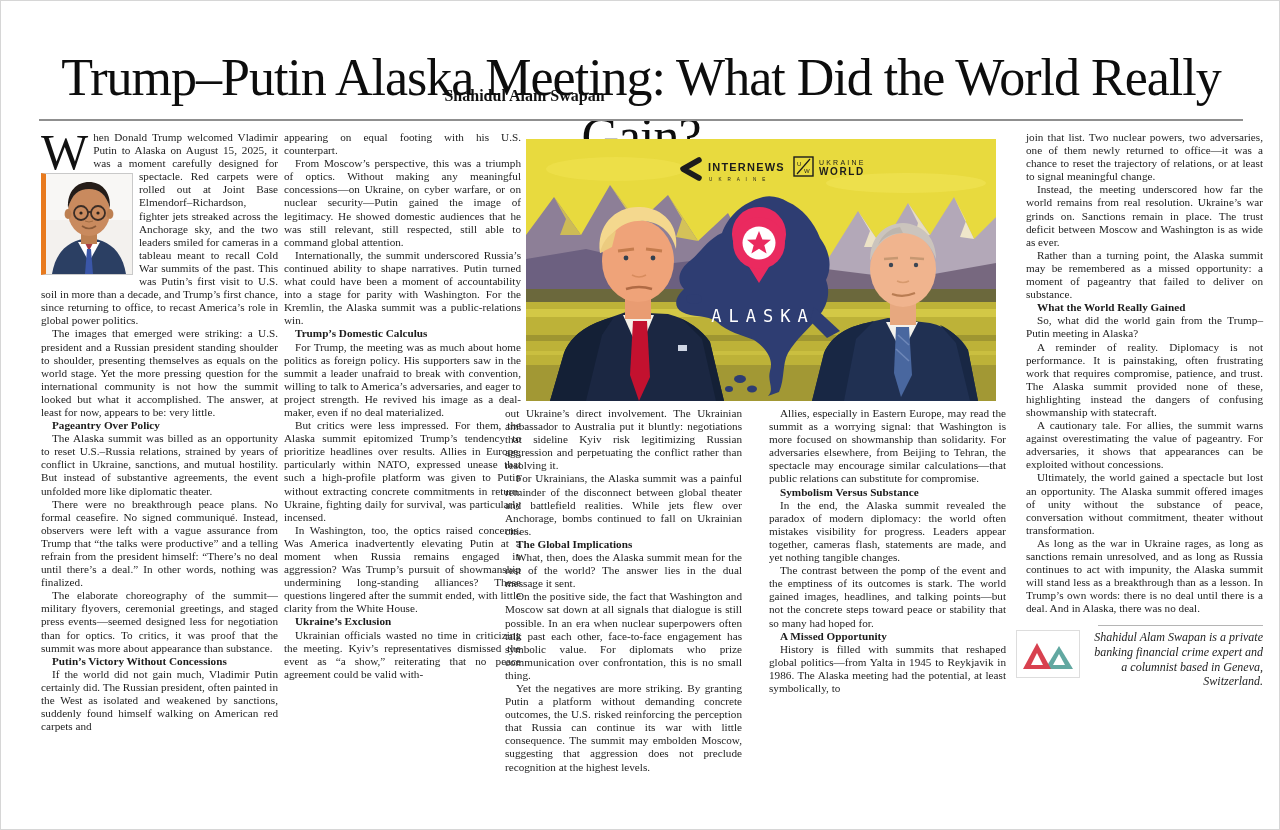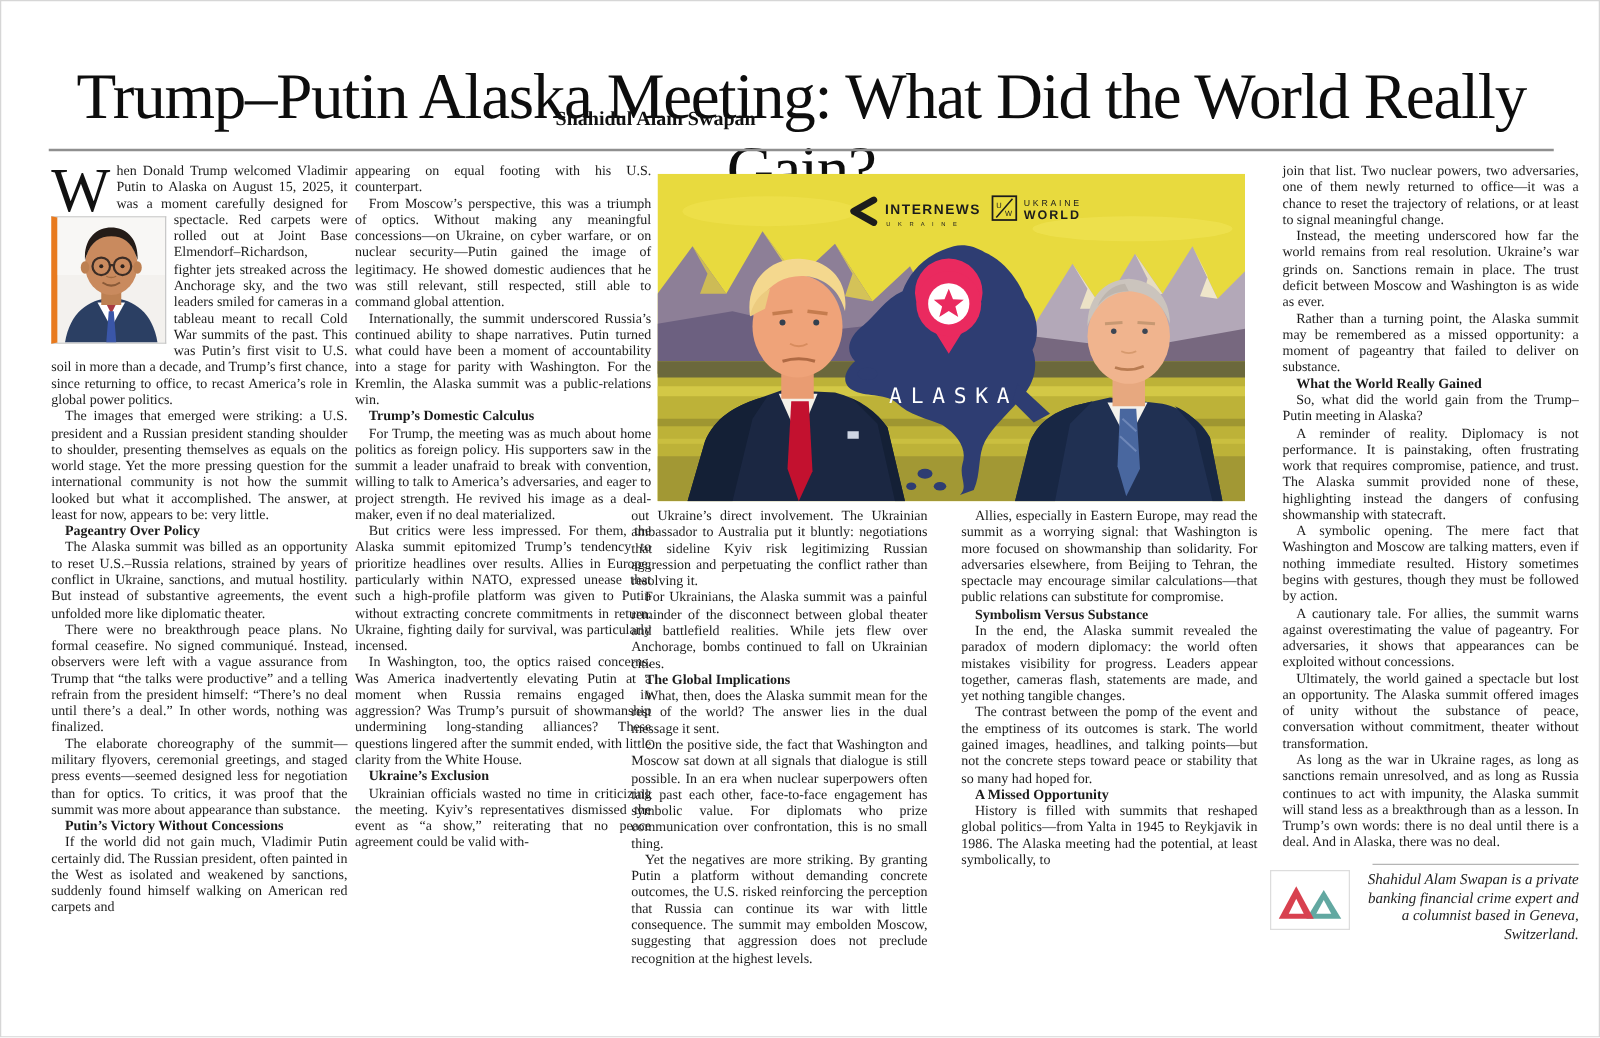--- a/index.html
+++ b/index.html
@@ -214,21 +214,20 @@
     <p class="para">History is filled with summits that reshaped global politics—from Yalta in 1945 to Reykjavik in 1986. The Alaska meeting had the potential, at least symbolically, to</p>
   </div>
 
   <div class="col" id="col5">
     <p class="para-cont">join that list. Two nuclear powers, two adversaries, one of them newly returned to office—it was a chance to reset the trajectory of relations, or at least to signal meaningful change.</p>
     <p class="para">Instead, the meeting underscored how far the world remains from real resolution. Ukraine’s war grinds on. Sanctions remain in place. The trust deficit between Moscow and Washington is as wide as ever.</p>
     <p class="para">Rather than a turning point, the Alaska summit may be remembered as a missed opportunity: a moment of pageantry that failed to deliver on substance.</p>
     <p class="subhead">What the World Really Gained</p>
     <p class="para">So, what did the world gain from the Trump–Putin meeting in Alaska?</p>
     <p class="para">A reminder of reality. Diplomacy is not performance. It is painstaking, often frustrating work that requires compromise, patience, and trust. The Alaska summit provided none of these, highlighting instead the dangers of confusing showmanship with statecraft.</p>
-    <p class="para">A symbolic opening. The mere fact that Washington and Moscow are talking matters, even if nothing immediate resulted. History sometimes begins with gestures, though they must be followed by action.</p>
     <p class="para">A cautionary tale. For allies, the summit warns against overestimating the value of pageantry. For adversaries, it shows that appearances can be exploited without concessions.</p>
     <p class="para">Ultimately, the world gained a spectacle but lost an opportunity. The Alaska summit offered images of unity without the substance of peace, conversation without commitment, theater without transformation.</p>
     <p class="para">As long as the war in Ukraine rages, as long as sanctions remain unresolved, and as long as Russia continues to act with impunity, the Alaska summit will stand less as a breakthrough than as a lesson. In Trump’s own words: there is no deal until there is a deal. And in Alaska, there was no deal.</p>
 
     <div class="bio-wrap">
       <div class="bio-rule"></div>
       <div class="bio-row">
         <div class="bio-logo">
           <svg width="62" height="46" viewBox="0 0 62 46">
             <polygon points="28,38 42,15 56,38" fill="#62a8a1"></polygon>

